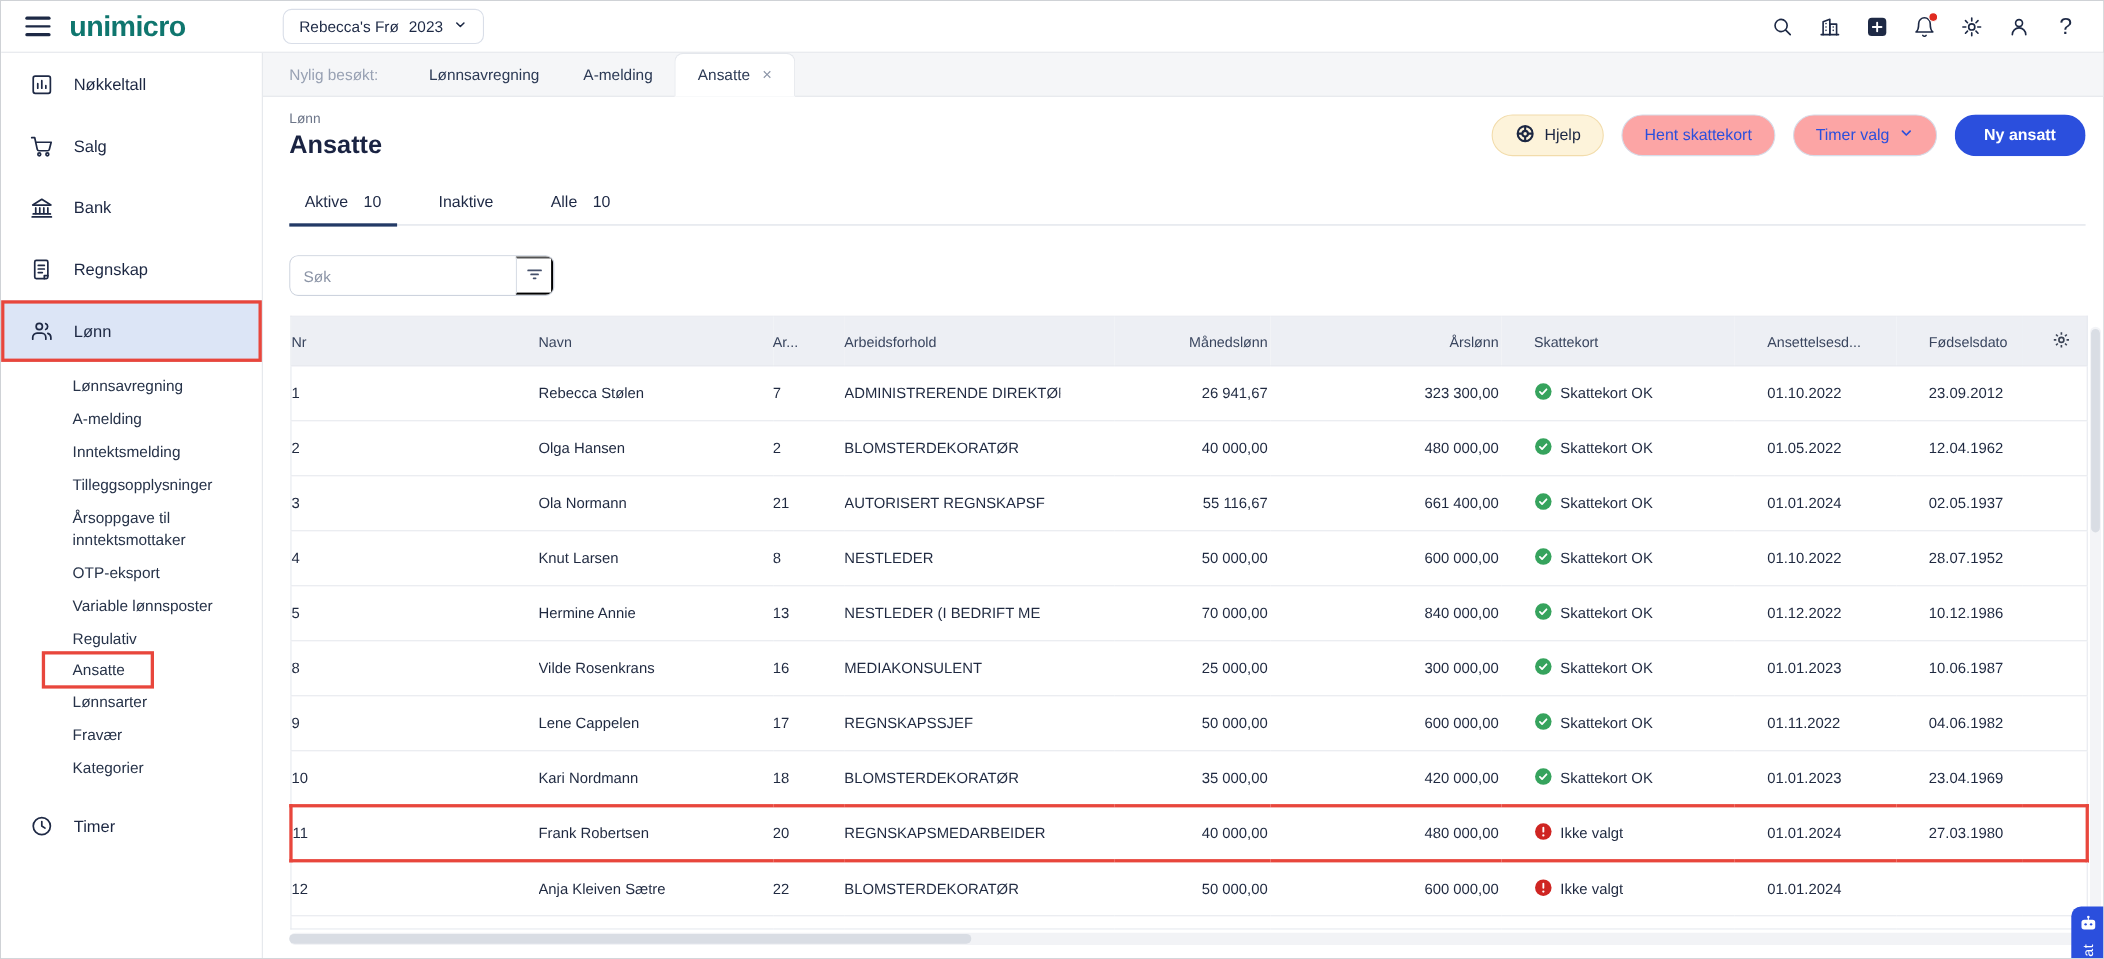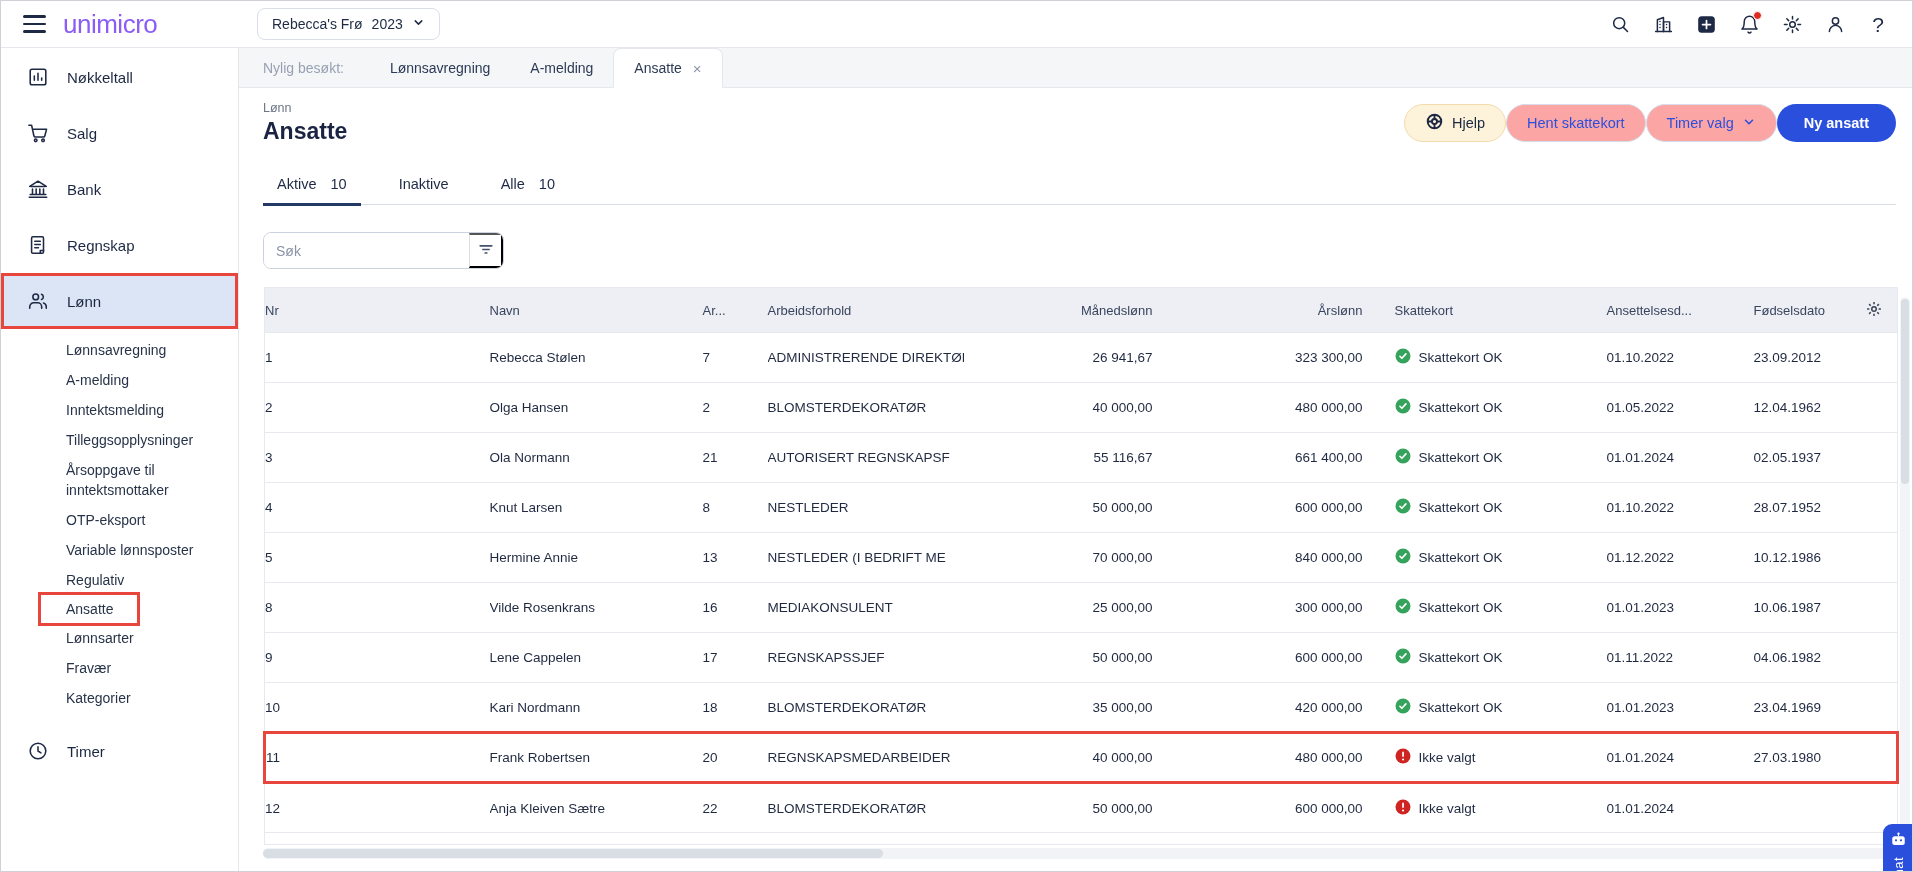--- a/index.html
+++ b/index.html
@@ -8,21 +8,21 @@
     --bd:#e4e7ec; --bd2:#d9dee6; --txt:#1f2940; --gray:#98a1b3;
   }
   *{box-sizing:border-box;margin:0;padding:0;font-family:"Liberation Sans",sans-serif}
   html,body{background:#fff}
   .app{position:relative;width:1913px;height:872px;border:1px solid #cfd2d6;background:#fff;overflow:hidden}
 
   
   .topbar{position:absolute;left:0;top:0;width:100%;height:47px;background:#fff;border-bottom:1px solid var(--bd);z-index:30}
   .hamburger{position:absolute;left:22px;top:14px;width:23px;height:18px;display:flex;flex-direction:column;justify-content:space-between;cursor:pointer}
   .hamburger i{display:block;height:2.6px;background:var(--navy);border-radius:2px}
-  .logo{position:absolute;left:62px;top:8px;font-size:26px;font-weight:normal;letter-spacing:-.5px;color:#8b5cf6}
+  .logo{position:absolute;left:62px;top:8px;font-size:26px;font-weight:bold;letter-spacing:-.5px;color:#0f766e}
   .company-pill{position:absolute;left:256px;top:7px;height:32px;padding:0 14px;display:flex;align-items:center;gap:9px;
     background:#fff;border:1px solid #d9dee8;border-radius:8px;font-size:14px;color:var(--navy);cursor:pointer}
   .tb-icons{position:absolute;right:22px;top:0;height:47px;display:flex;align-items:center;gap:19px}
   .tb-icons .tbi{position:relative;width:24px;height:24px;display:flex;align-items:center;justify-content:center;cursor:pointer;color:var(--navy)}
   .tb-icons .q{font-size:21px;font-weight:500;color:var(--navy)}
   .badge-dot{position:absolute;right:-1px;top:-2px;width:9px;height:9px;border-radius:50%;background:#e02b20;border:1.5px solid #fff}
 
   
   .sidebar{position:absolute;left:0;top:47px;width:238px;height:825px;background:#fff;border-right:1px solid var(--bd);padding-top:1px;z-index:20}
   .nav-item{height:56px;display:flex;align-items:center;gap:17px;padding-left:25px;font-size:15px;color:#1c2742;cursor:pointer}
@@ -39,21 +39,21 @@
   .tabstrip .recent{align-self:center;color:var(--gray);margin-right:26px}
   .tstrip-tabs{display:flex;align-items:stretch}
   .ttab{display:flex;align-items:center;padding:0 20px;color:#2c3a55;cursor:pointer}
   .ttab.active{background:#fff;border:1px solid var(--bd);border-bottom-color:#fff;margin-bottom:-1px;border-radius:8px 8px 0 0}
   .ttab .x{margin-left:11px;color:#8d96a8;font-size:15px;line-height:1;cursor:pointer}
 
   
   .page-header{height:70px;display:flex;align-items:center;padding:0 18px 0 24px}
   .crumb{font-size:12.5px;color:#6d7689;margin-bottom:3px}
   .page-title{font-size:23px;font-weight:bold;color:#1a2342}
-  .actions{margin-left:auto;display:flex;gap:0}
+  .actions{margin-left:auto;display:flex;gap:16px}
   .btn{height:38px;border-radius:19px;padding:0 20px;font-size:14.5px;display:flex;align-items:center;gap:8px;cursor:pointer;border:1px solid transparent;background:#fca5a5}
   .btn.help{background:var(--helpbg);border-color:var(--helpbd);color:#1c2742}
   .btn.outline{border-color:#d6dce8;color:var(--blue)}
   .btn.primary{background:var(--blue);color:#fff;font-weight:bold;padding:0 26px}
   .btn svg{flex:0 0 auto}
 
   
   .content{padding:0 18px 0 24px}
   .filter-tabs{margin-top:8px;display:flex;border-bottom:1px solid var(--bd2);width:1633px}
   .ftab{padding:10px 14px 12px;display:flex;gap:14px;font-size:14.5px;color:#1e2945;cursor:pointer;margin-right:24px;position:relative}

